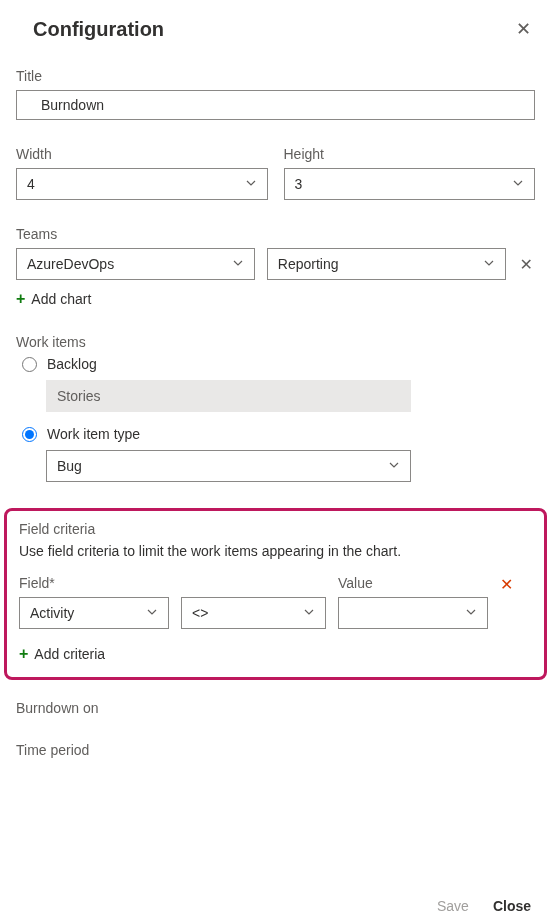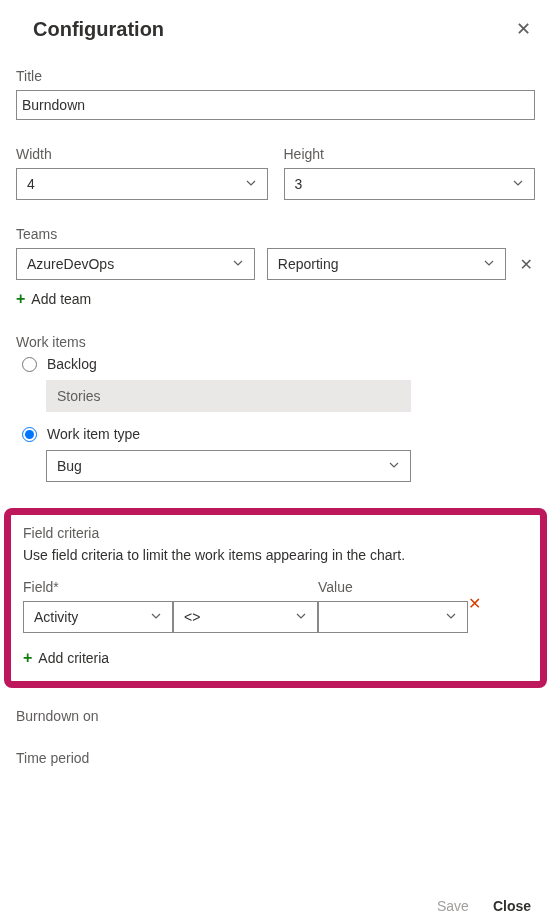--- a/index.html
+++ b/index.html
@@ -39,21 +39,21 @@
     }
     .field-label {
       font-size: 14px;
       color: #605e5c;
       margin-bottom: 6px;
       display: block;
     }
     .text-input {
       width: 100%;
       border: 1px solid #8a8886;
-      padding: 6px 5px;
+      padding: 6px 24px;
       font-size: 14px;
       color: #323130;
       font-family: inherit;
       background: #fff;
     }
     .section {
       margin-bottom: 26px;
     }
     .row-2 {
       display: flex;
@@ -136,36 +136,37 @@
     }
     .radio-indent {
       margin-left: 30px;
       margin-bottom: 14px;
     }
     .radio-indent .select-wrap {
       width: 365px;
       padding-left: 10px;
     }
     .highlight-box {
-      border: 7px solid #be185d;
+      border: 3px solid #be185d;
       border-radius: 8px;
       padding: 10px 8px 14px 12px;
       margin-left: -12px;
       margin-right: -12px;
       margin-bottom: 20px;
     }
     .criteria-desc {
       font-size: 14px;
       color: #323130;
       margin-top: 4px;
       margin-bottom: 16px;
     }
     .criteria-row {
       display: flex;
-      align-items: center;
+      gap: 12px;
+      align-items: flex-start;
     }
     .criteria-col {
       display: flex;
       flex-direction: column;
     }
     .criteria-col-field {
       width: 150px;
     }
     .criteria-col-op {
       width: 145px;
@@ -276,21 +277,21 @@
       <span class="chevron"><svg viewBox="0 0 12 12">
             <path d="M2 4 L6 8 L10 4" stroke="#605e5c" stroke-width="1.2" fill="none"></path>
           </svg></span>
     </div>
     <button class="remove-team">
       <span>✕</span>
     </button>
   </div>
   <button class="add-link">
     <span class="plus-icon">+</span>
-    <span>Add team</span>
+    <span>Add chart</span>
   </button>
 </div>
 
 <div class="section">
   <label class="field-label">Work items</label>
 
   <div class="radio-row">
     <input type="radio" name="wi" class="radio-input" style="">
     <span>Backlog</span>
   </div>

